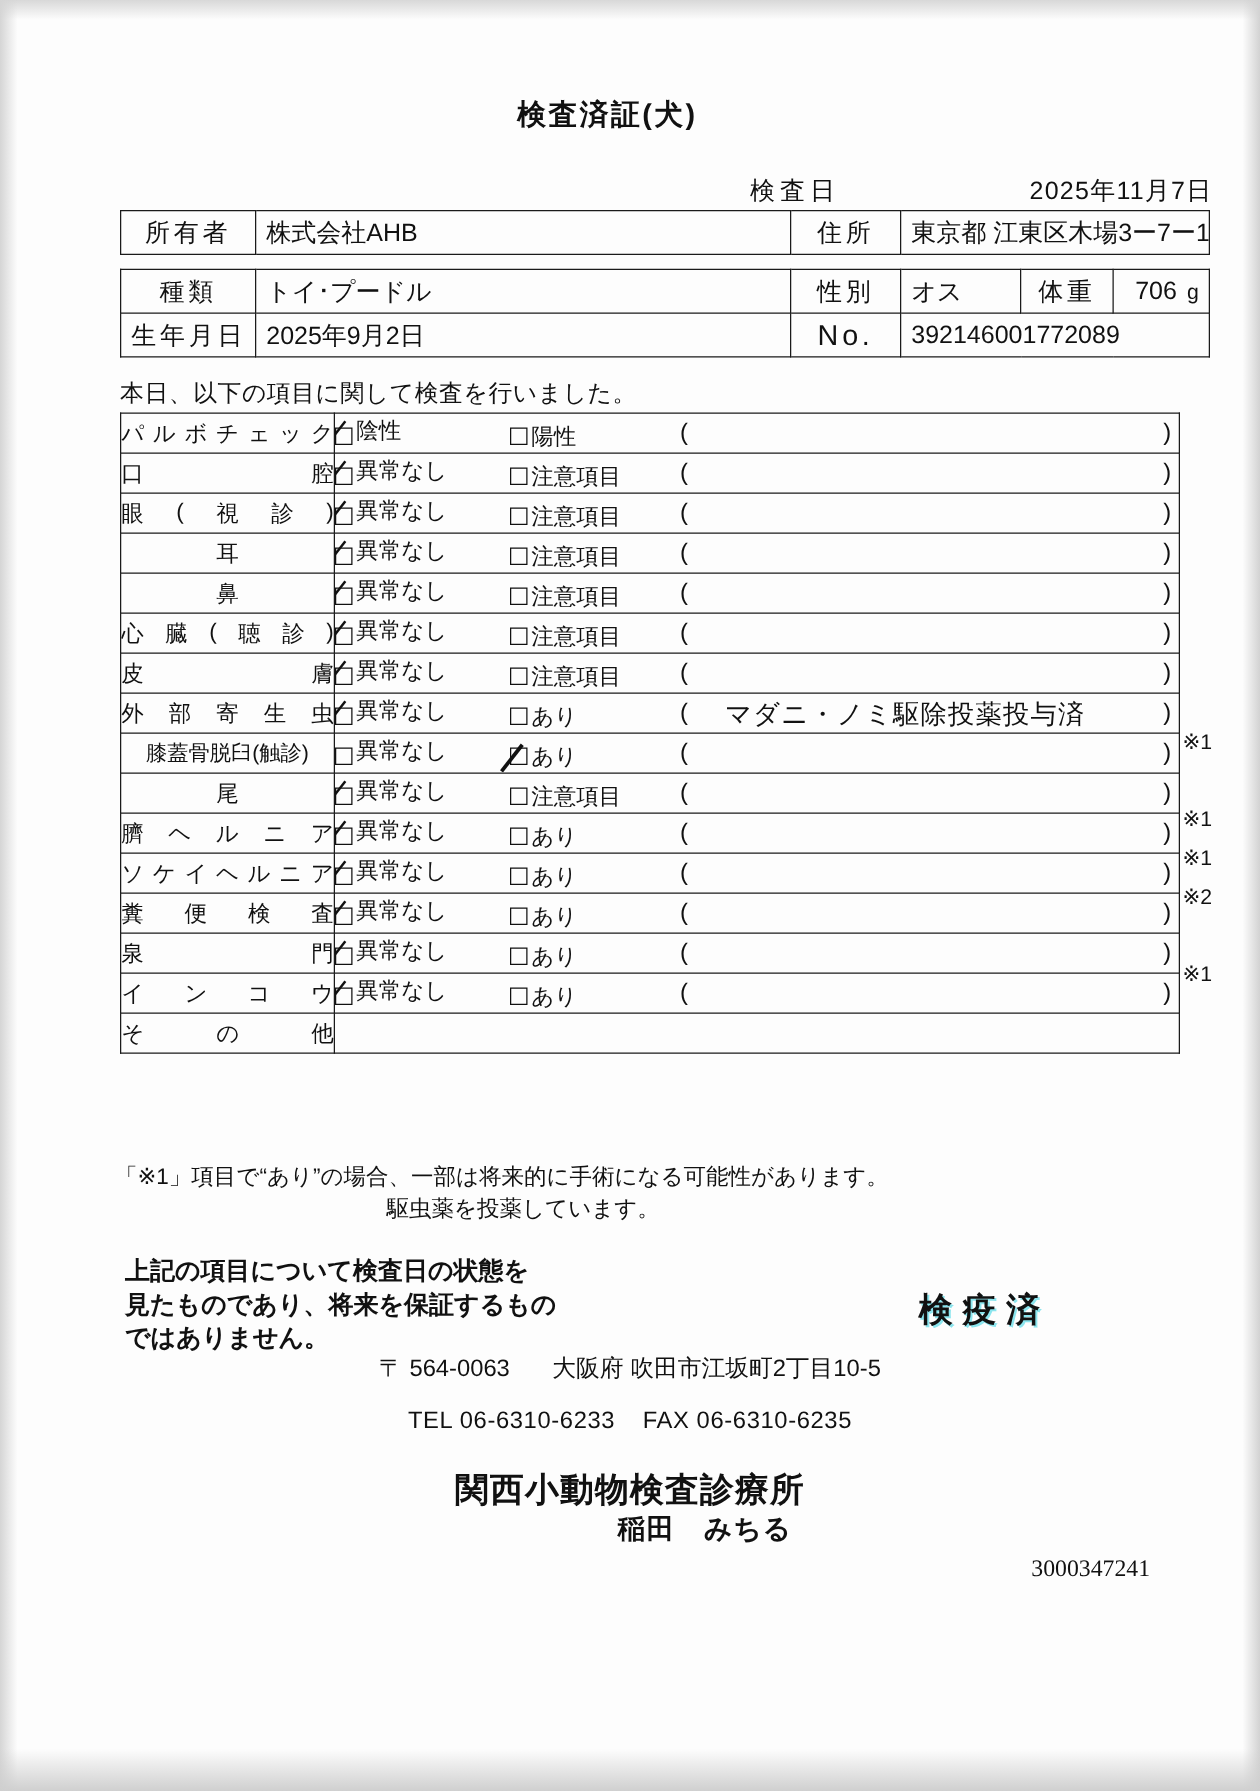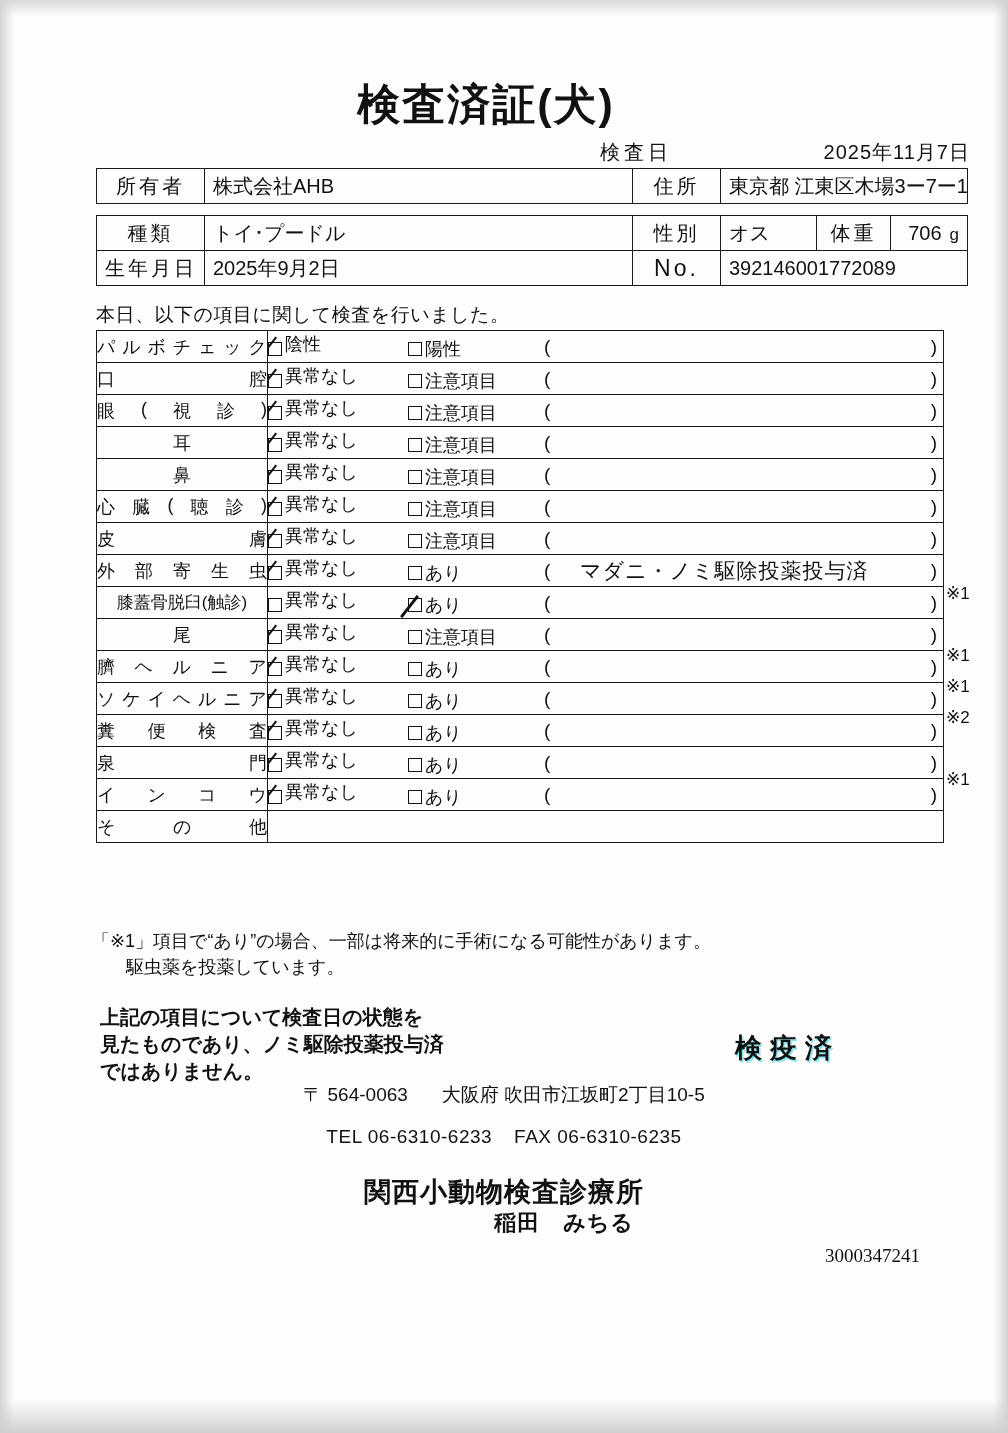--- a/index.html
+++ b/index.html
@@ -41,21 +41,21 @@
     background: linear-gradient(to top, #cfcfcf, rgba(253,253,253,0));
     pointer-events: none;
   }
 
   .doc-title {
     position: absolute;
     top: 76px;
     left: 0;
     width: 972px;
     text-align: center;
-    font-size: 43px;
+    font-size: 23px;
     font-weight: bold;
     letter-spacing: 2px;
   }
 
   .date-row {
     position: absolute;
     top: 139px;
     left: 600px;
     width: 370px;
     display: flex;
@@ -201,20 +201,21 @@
     white-space: nowrap;
   }
 
   
   .footnotes {
     position: absolute;
     top: 928px;
     left: 92px;
     font-size: 18px;
     line-height: 26px;
+    text-align: center;
   }
   .fn-indent { padding-left: 34px; }
 
   .disclaimer {
     position: absolute;
     top: 1004px;
     left: 100px;
     font-size: 20px;
     line-height: 27px;
     font-weight: bold;
@@ -658,21 +659,21 @@
       </tbody>
   </table>
 
   <div class="footnotes">
     <div>「※1」項目で“あり”の場合、一部は将来的に手術になる可能性があります。</div>
     <div class="fn-indent">駆虫薬を投薬しています。</div>
   </div>
 
   <div class="disclaimer">
     <div>上記の項目について検査日の状態を</div>
-    <div>見たものであり、ノミ駆除投薬投与済</div>
+    <div>見たものであり、将来を保証するもの</div>
     <div>ではありません。</div>
   </div>
 
   <div class="stamp">検疫済</div>
 
   <div class="clinic-address">
     <span class="zip">〒 564-0063</span><span>大阪府 吹田市江坂町2丁目10-5</span>
   </div>
   <div class="clinic-tel">
     <span>TEL 06-6310-6233</span><span class="fax">FAX 06-6310-6235</span>

